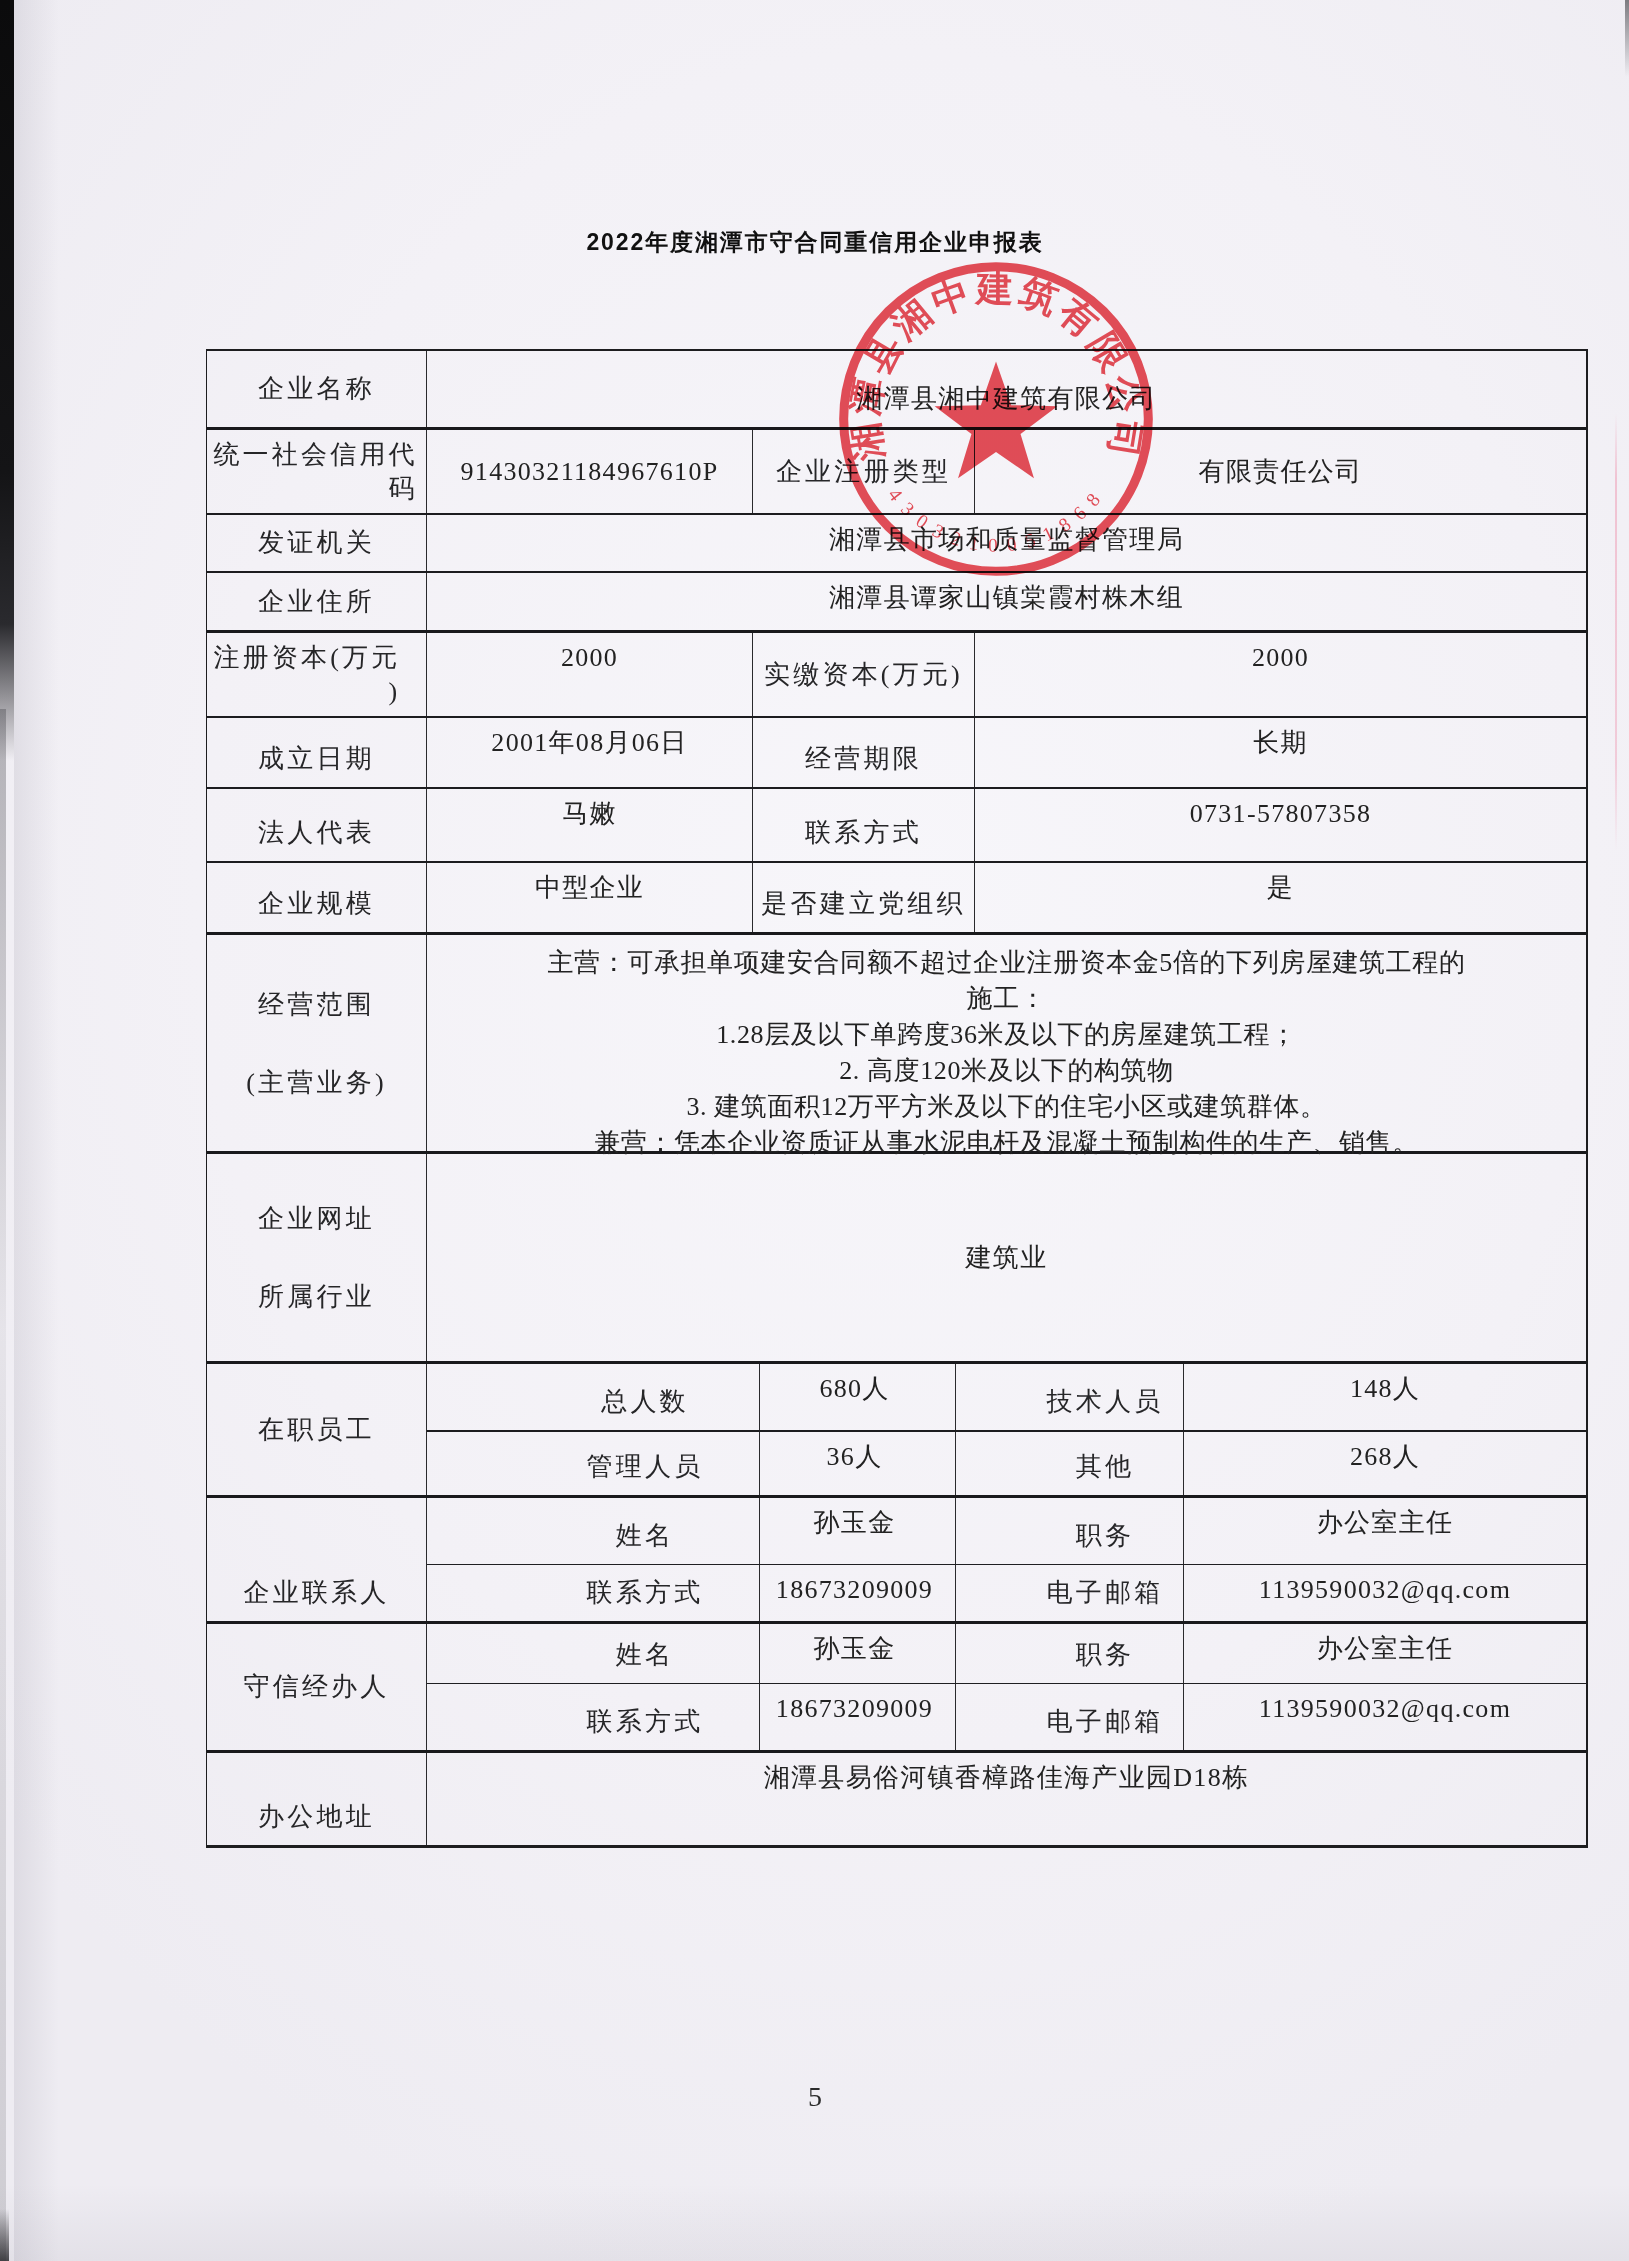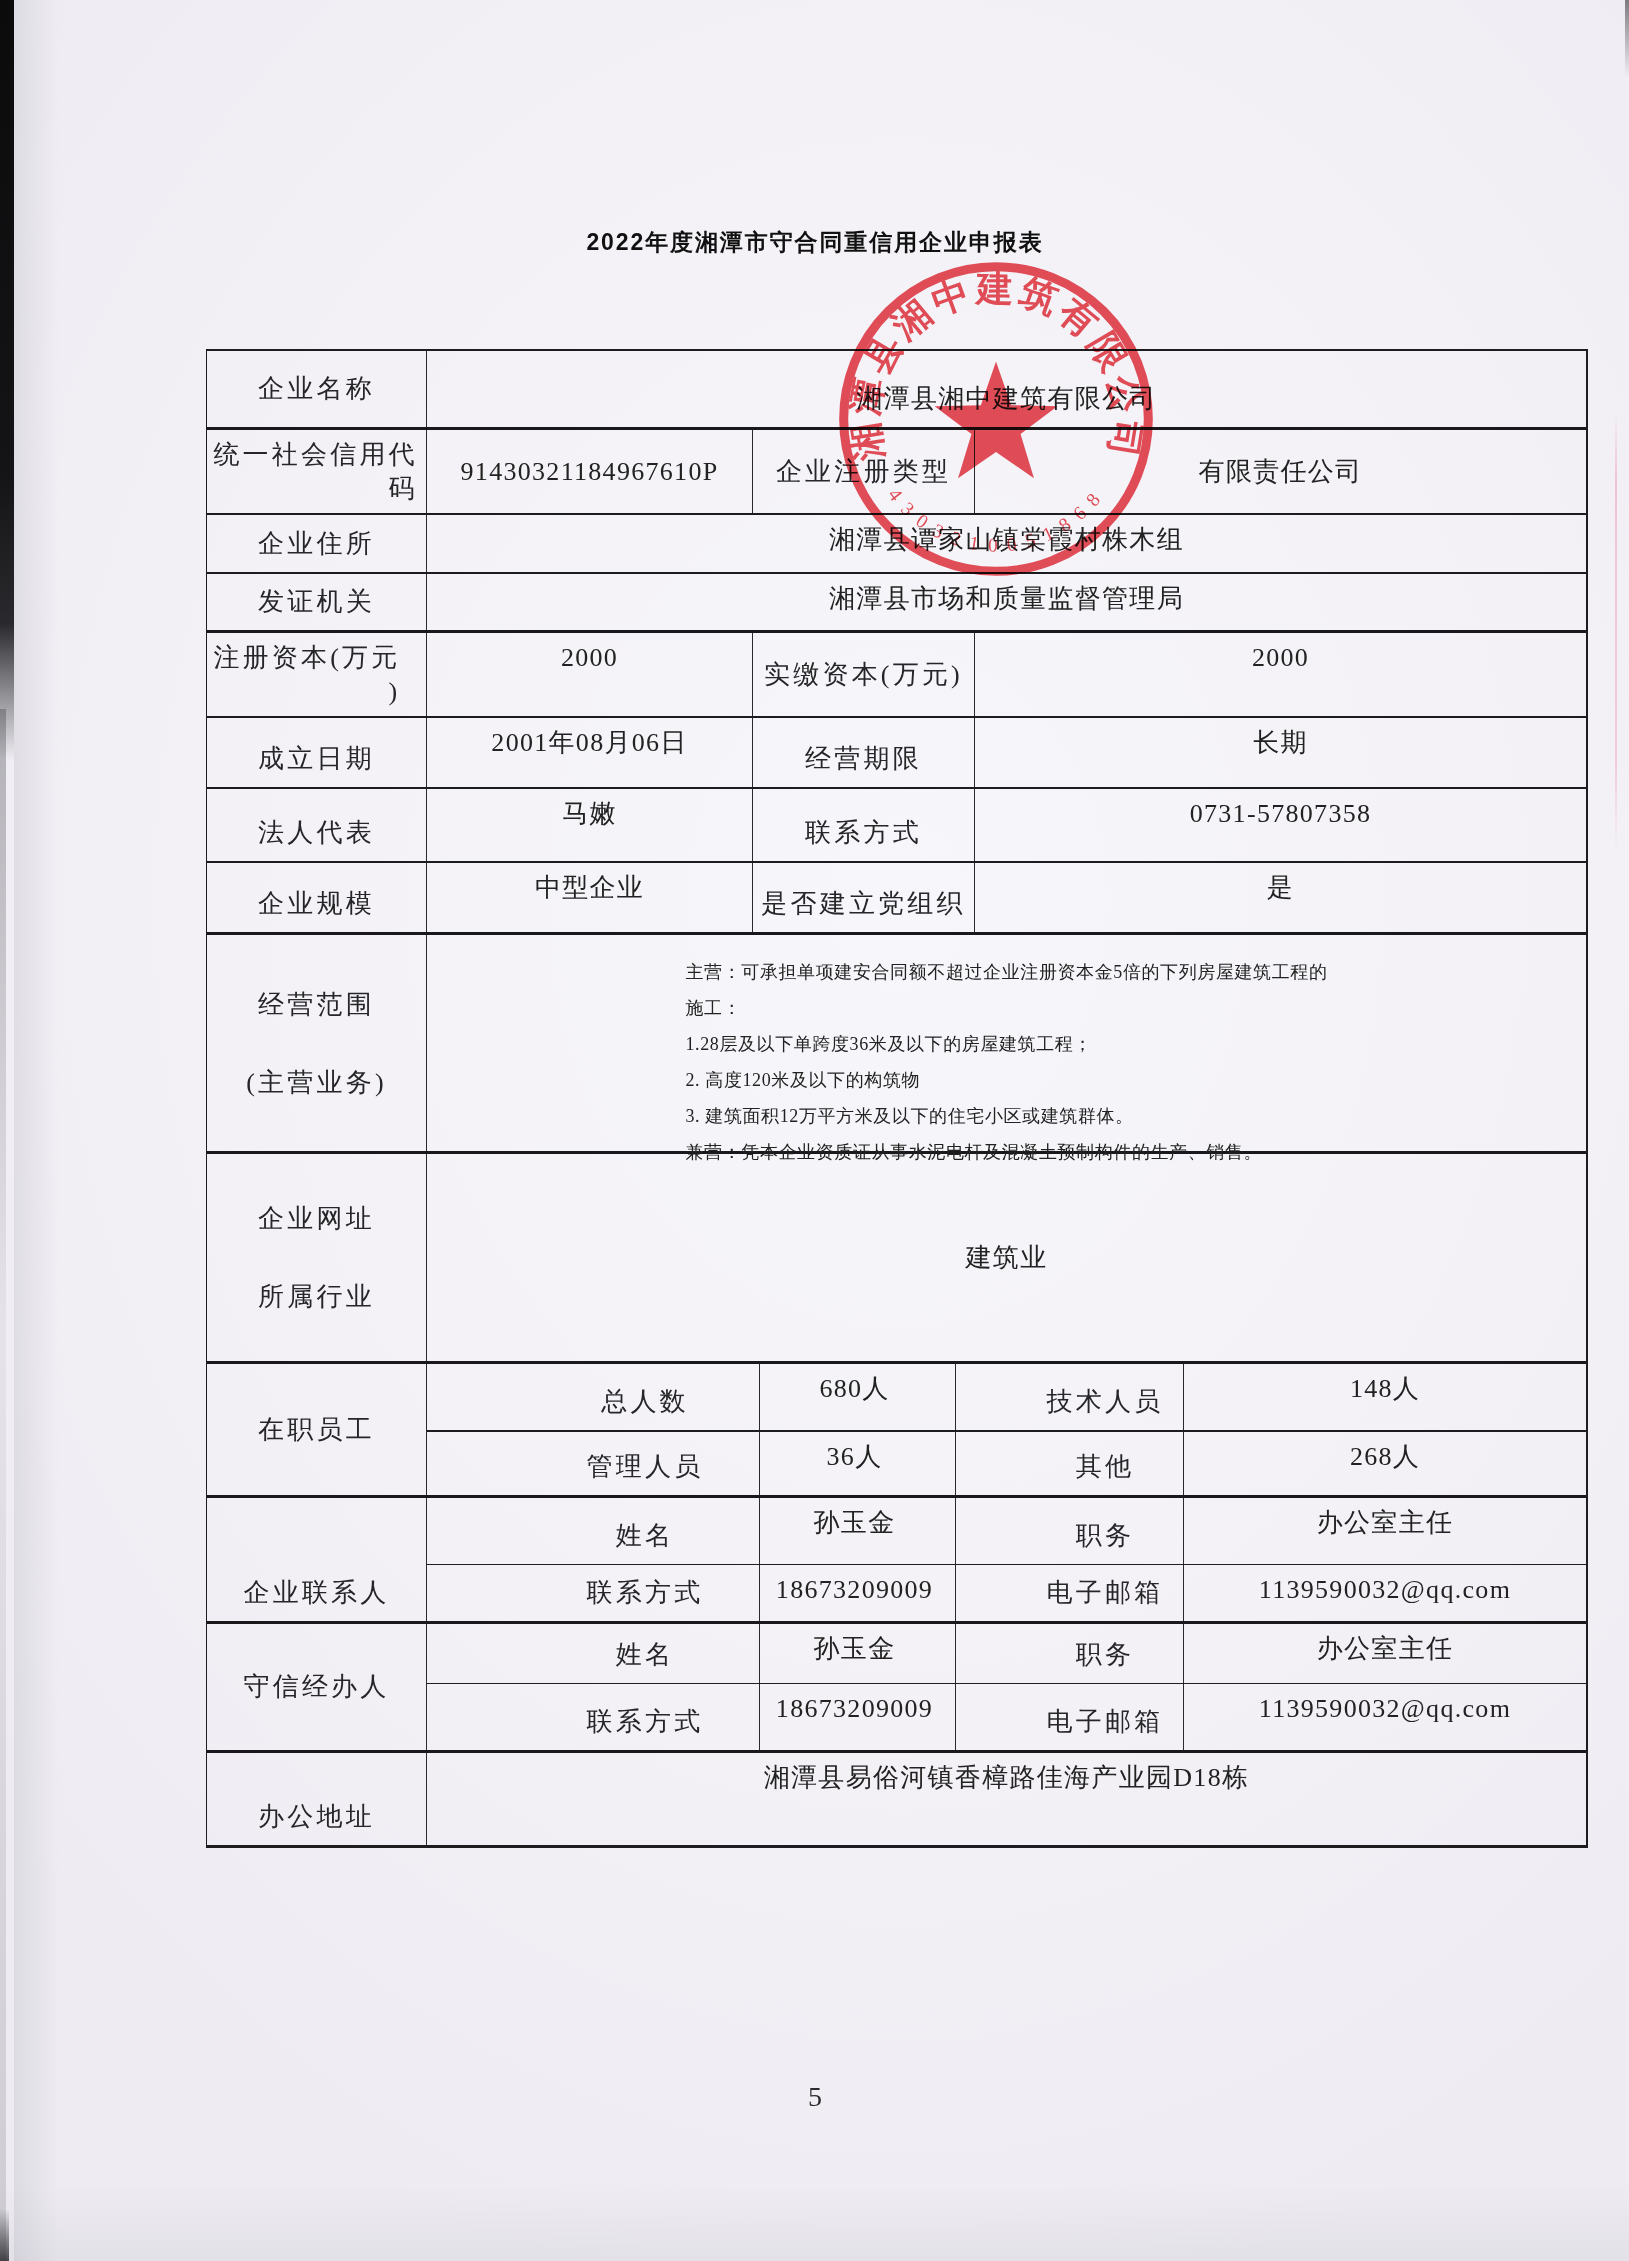--- a/index.html
+++ b/index.html
@@ -74,22 +74,22 @@
   .cflex{flex:1 1 auto;min-width:0;}
   .label{letter-spacing:3.2px;color:#262628;}
   .value{letter-spacing:1.3px;color:#222;}
   .jt{justify-content:flex-start;padding-top:7.7px;}
   .jb{justify-content:flex-end;padding-bottom:11.6px;}
   .jc{justify-content:center;}
   .align-left{align-items:flex-start;text-align:right;padding-left:6.4px;padding-right:3.9px;}
   .shiftA{padding-left:110px;}  
   .shiftB{padding-left:77px;}
   .scope-block{
-    text-align:left;line-height:36px;font-size:18px;letter-spacing:0.6px;
-    padding-top:19px;
+    text-align:center;line-height:36px;font-size:26px;letter-spacing:0.6px;
+    padding-top:10px;
   }
   .label-split{text-align:center;line-height:1.5;}
   .group-right{flex:1 1 auto;display:flex;flex-direction:column;min-width:0;border-left:1.3px solid #2a2a2d;}
   .subrow{display:flex;flex:0 0 auto;box-sizing:border-box;}
   .subrow > .cell + .cell{border-left:1.3px solid #2a2a2d;margin-left:6px;}
   .subrow .cell:first-child{border-left:none;}
 
   
   .h-r0{height:76px;} .h-r1{height:68px;} .h-r2{height:86px;}
   .h-r3{height:58px;}  .h-r4{height:59px;}  .h-r5{height:86px;}
@@ -134,28 +134,28 @@
 
 
     <div class="row bt5 h-r2">
       <div class="cell ca label jc align-left">统一社会信用代
 码</div>
       <div class="cell cb value jc">91430321184967610P</div>
       <div class="cell cc label jc">企业注册类型</div>
       <div class="cell cflex value jc">有限责任公司</div>
     </div>
 
+    <div class="row bt4 h-r3">
+      <div class="cell ca label jb">发证机关</div>
+      <div class="cell cflex value jt">湘潭县市场和质量监督管理局</div>
+    </div>
+
     <div class="row bt4 h-r4">
       <div class="cell ca label jb">企业住所</div>
       <div class="cell cflex value jt">湘潭县谭家山镇棠霞村株木组</div>
-    </div>
-
-    <div class="row bt4 h-r3">
-      <div class="cell ca label jb">发证机关</div>
-      <div class="cell cflex value jt">湘潭县市场和质量监督管理局</div>
     </div>
 
     <div class="row bt5 h-r5">
       <div class="cell ca label jc align-left">注册资本(万元
 )</div>
       <div class="cell cb value jt">2000</div>
       <div class="cell cc label jc">实缴资本(万元)</div>
       <div class="cell cflex value jt">2000</div>
     </div>
 

